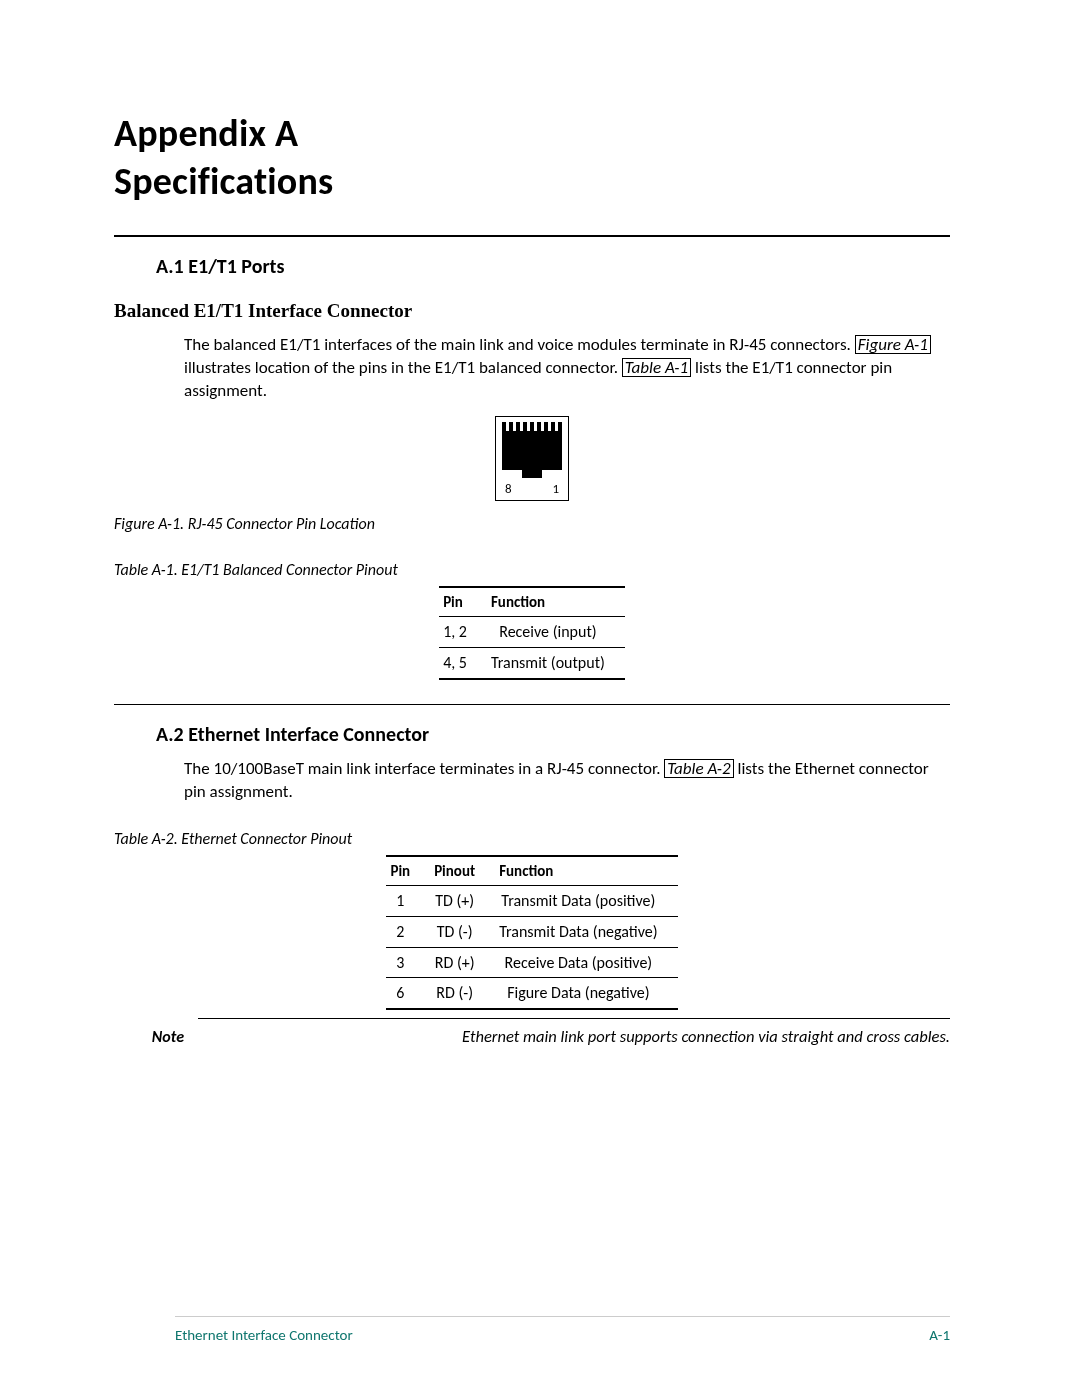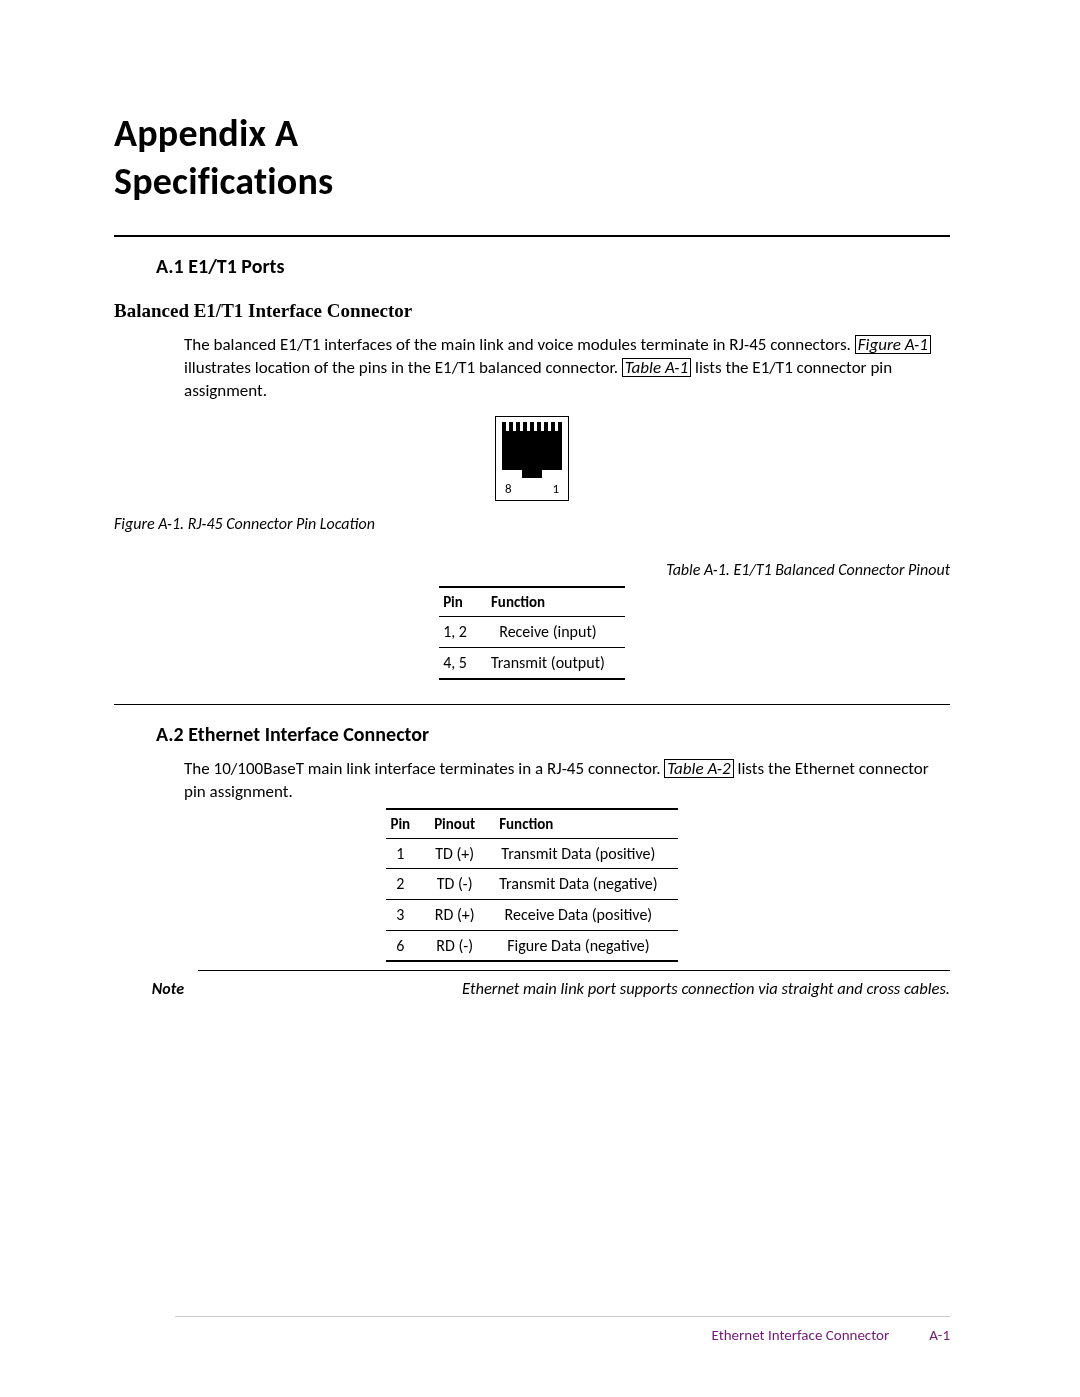--- a/index.html
+++ b/index.html
@@ -111,21 +111,21 @@
     margin-top: 10px;
     padding: 0 3px;
   }
   .figure-caption {
     text-align: left;
     font-style: italic;
     font-size: 16px;
     margin-top: 12px;
   }
   .table-caption {
-    text-align: right;
+    text-align: left;
     font-style: italic;
     font-size: 16px;
     margin-top: 24px;
     margin-bottom: 6px;
   }
   table.pinout {
     margin: 4px auto 0 auto;
     border-collapse: collapse;
     font-size: 16px;
   }
@@ -167,24 +167,24 @@
     text-align: right;
   }
   .footer {
     position: absolute;
     bottom: 52px;
     left: 175px;
     right: 130px;
     border-top: 1px solid #ccc;
     padding-top: 8px;
     display: flex;
-    justify-content: flex-end;
-    gap: 40px;
+    justify-content: space-between;
+    gap: 22px;
     font-size: 15px;
-    color: #701a75;
+    color: #0f766e;
   }
 </style>
 </head>
 <body>
 
 <div class="page">
 
   <div class="title-block">
     <div class="title-line">Appendix A</div>
     <div class="title-line">Specifications</div>
@@ -246,20 +246,21 @@
   </table>
 
   <hr class="thin">
 
   <div class="section-h2">A.2  Ethernet Interface Connector</div>
 
   <div class="body-para">
     <span>The 10/100BaseT main link interface terminates in a RJ-45 connector. </span><a class="link-ref">Table A-2</a><span> lists the Ethernet connector pin assignment.</span>
   </div>
 
+  <div class="table-caption">Table A-2.  Ethernet Connector Pinout</div>
 
   <table class="pinout">
     <thead>
       <tr>
         <th>Pin</th>
         <th>Pinout</th>
         <th>Function</th>
       </tr>
     </thead>
     <tbody>

